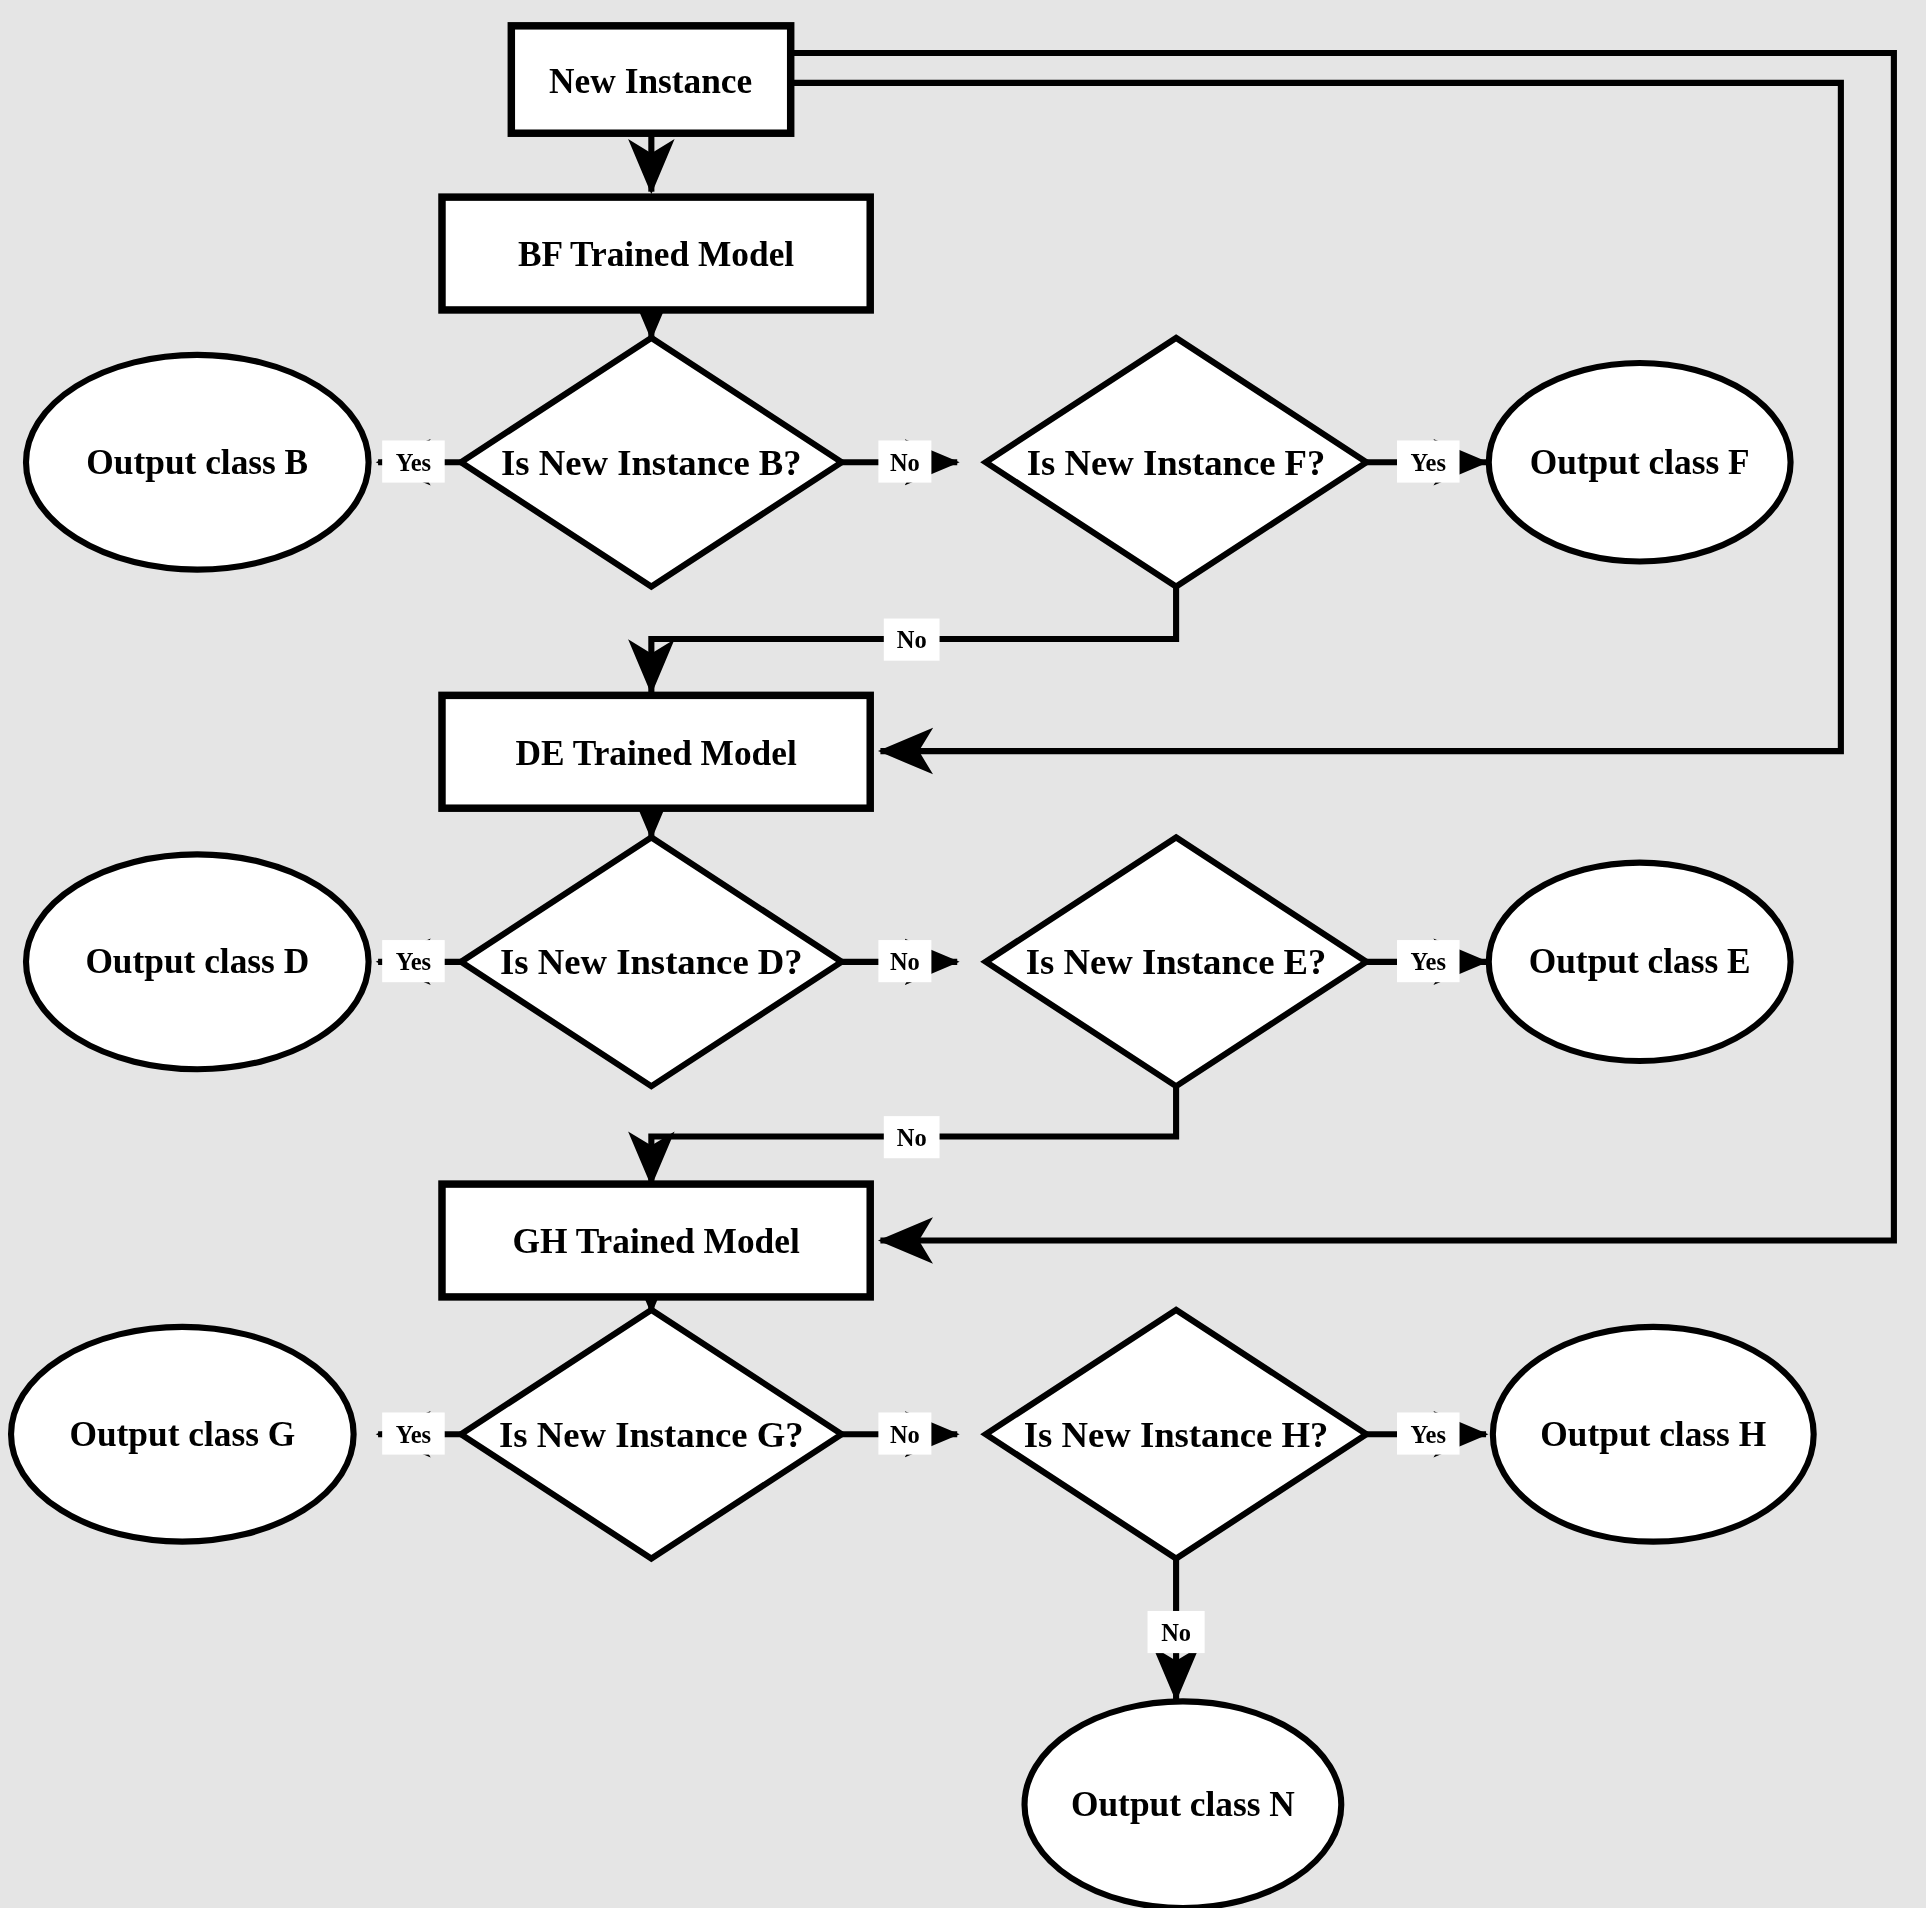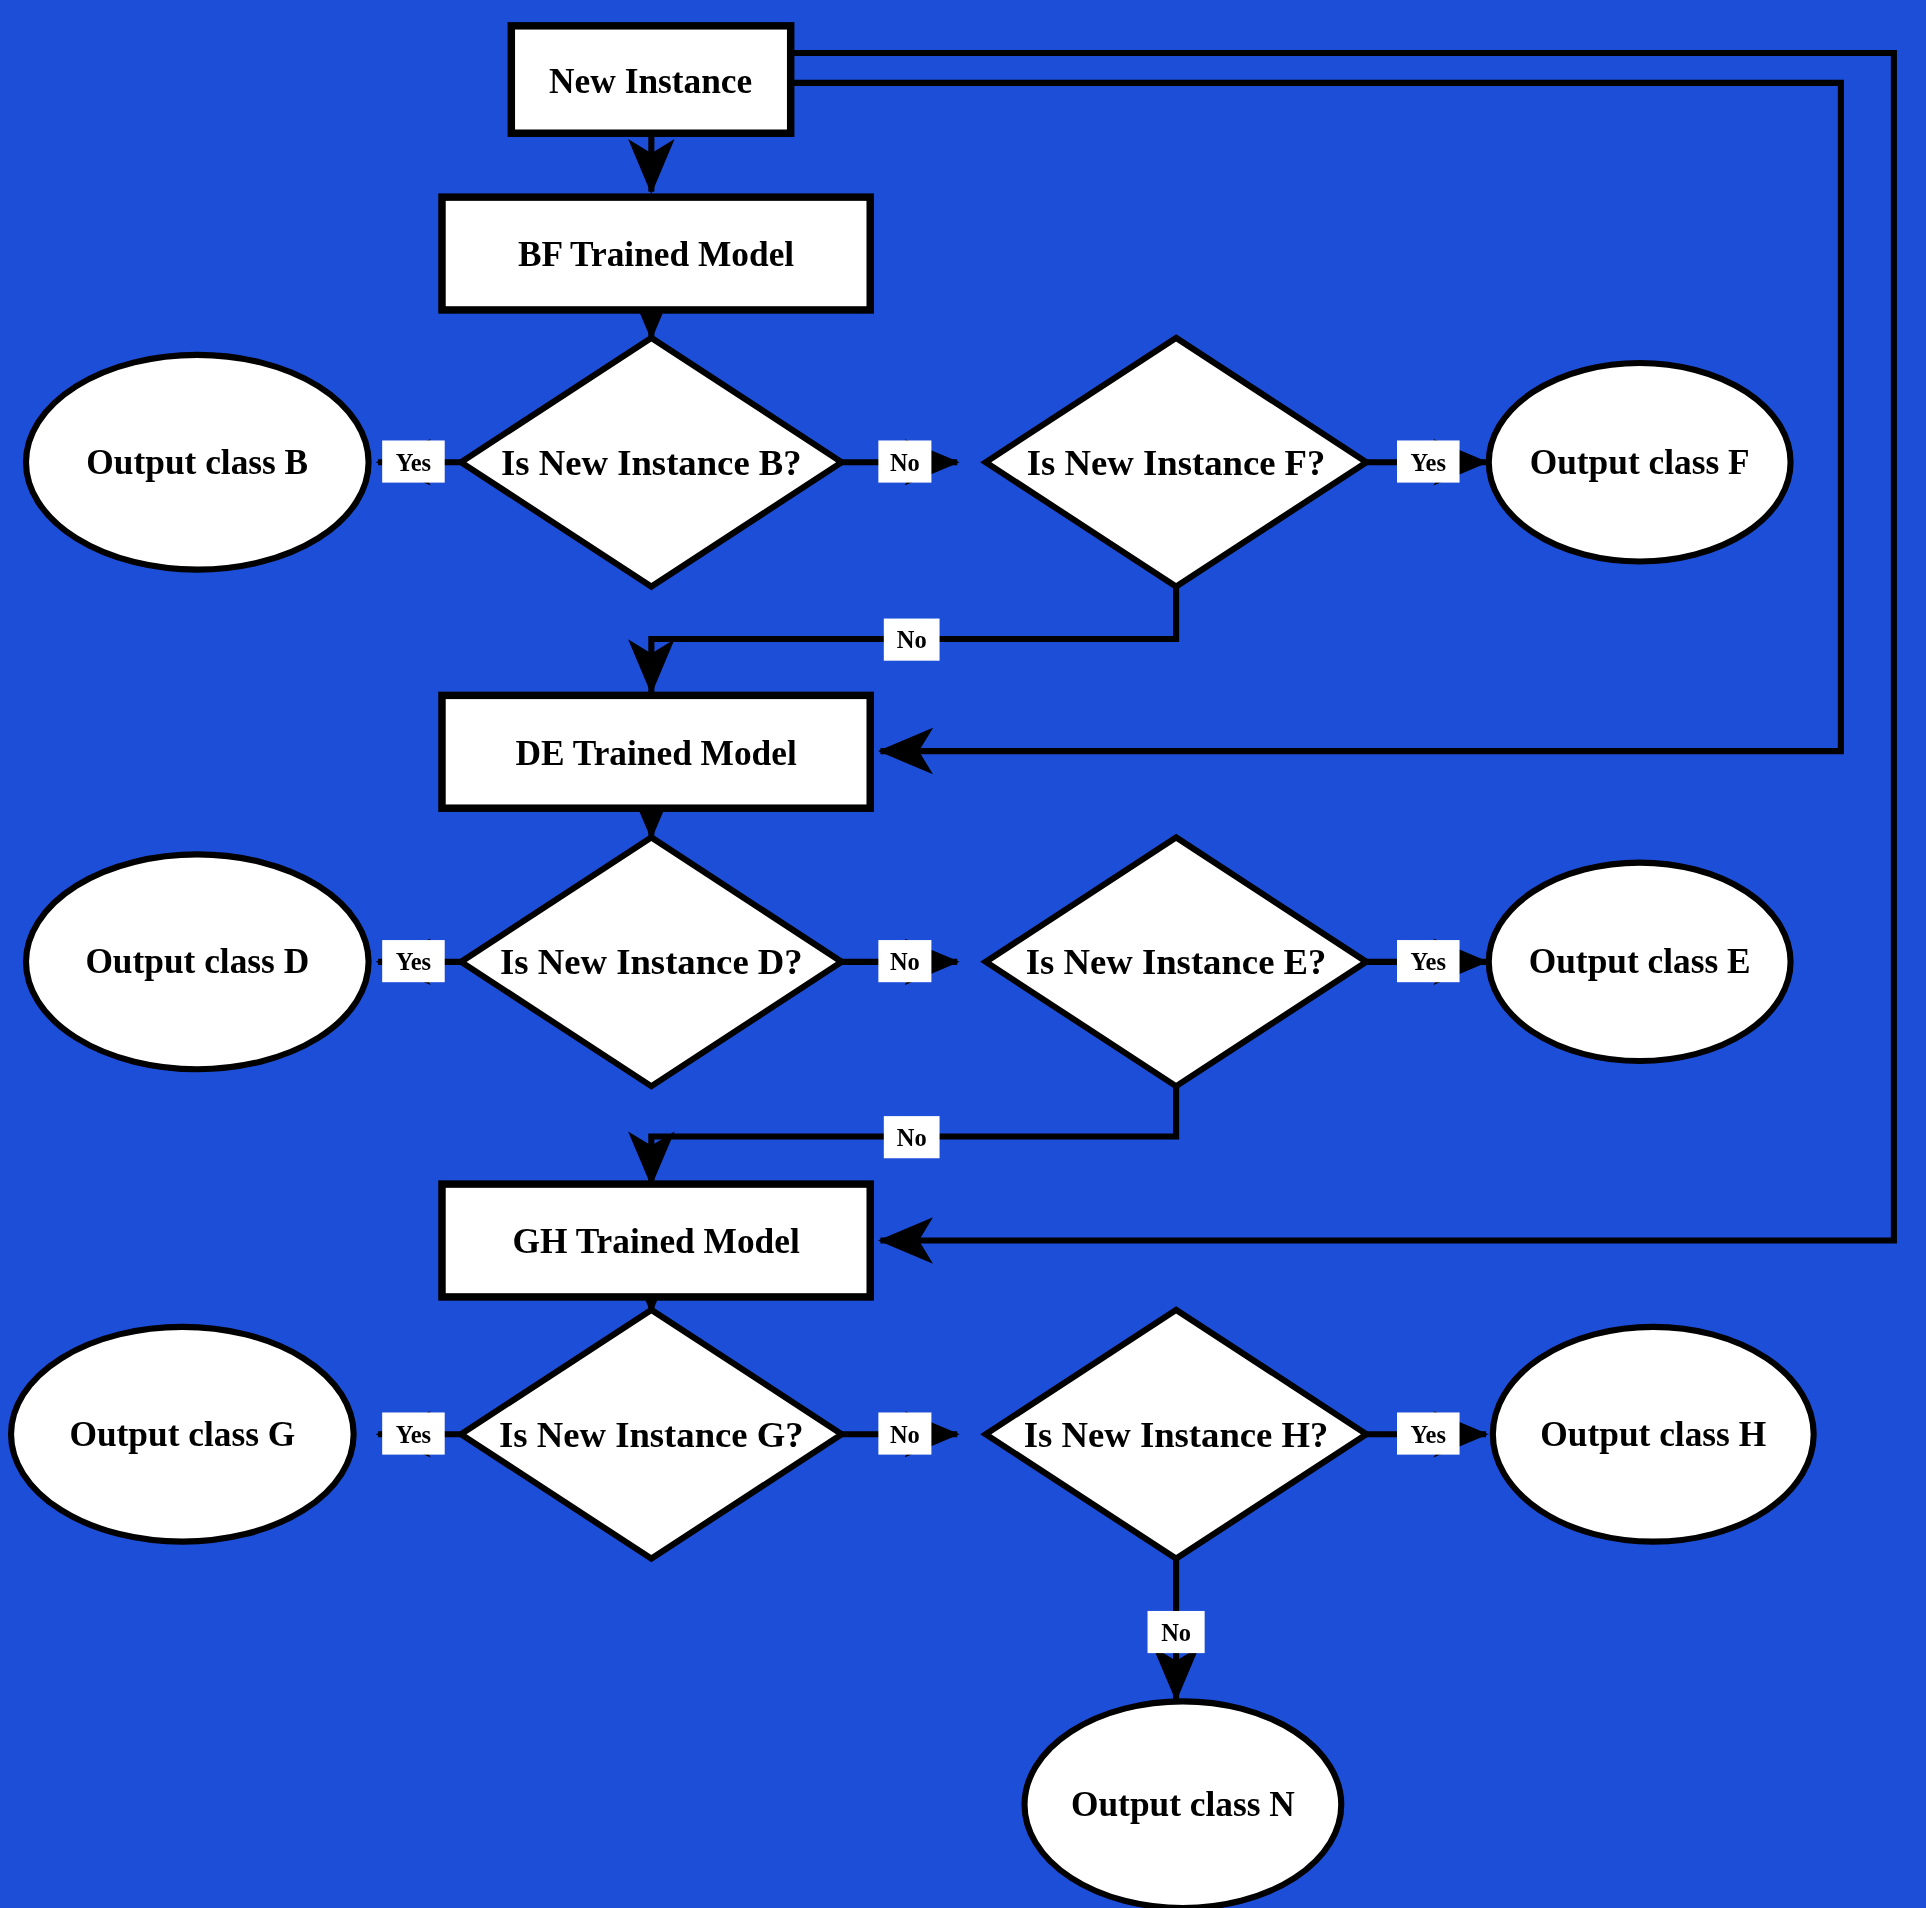--- a/index.html
+++ b/index.html
@@ -4,21 +4,21 @@
 <style>
   html, body {
     margin: 0;
     padding: 0;
     background: #ffffff;
   }
   #canvas {
     position: relative;
     width: 1926px;
     height: 1908px;
-    background: #1d4ed8;
+    background: #e5e5e5;
     overflow: hidden;
     font-family: "Liberation Serif", "DejaVu Serif", serif;
   }
   svg#flow {
     position: absolute;
     left: 0;
     top: 0;
     width: 1926px;
     height: 1908px;
   }

